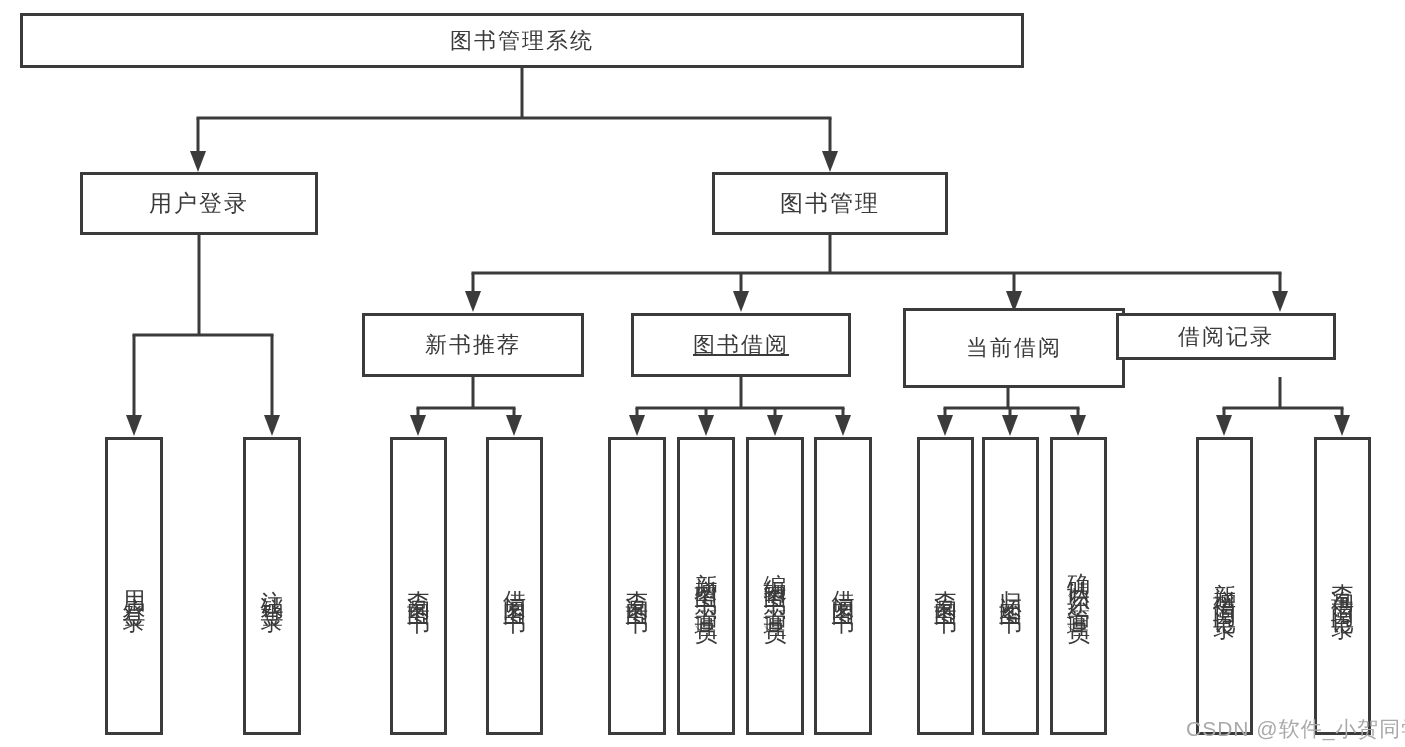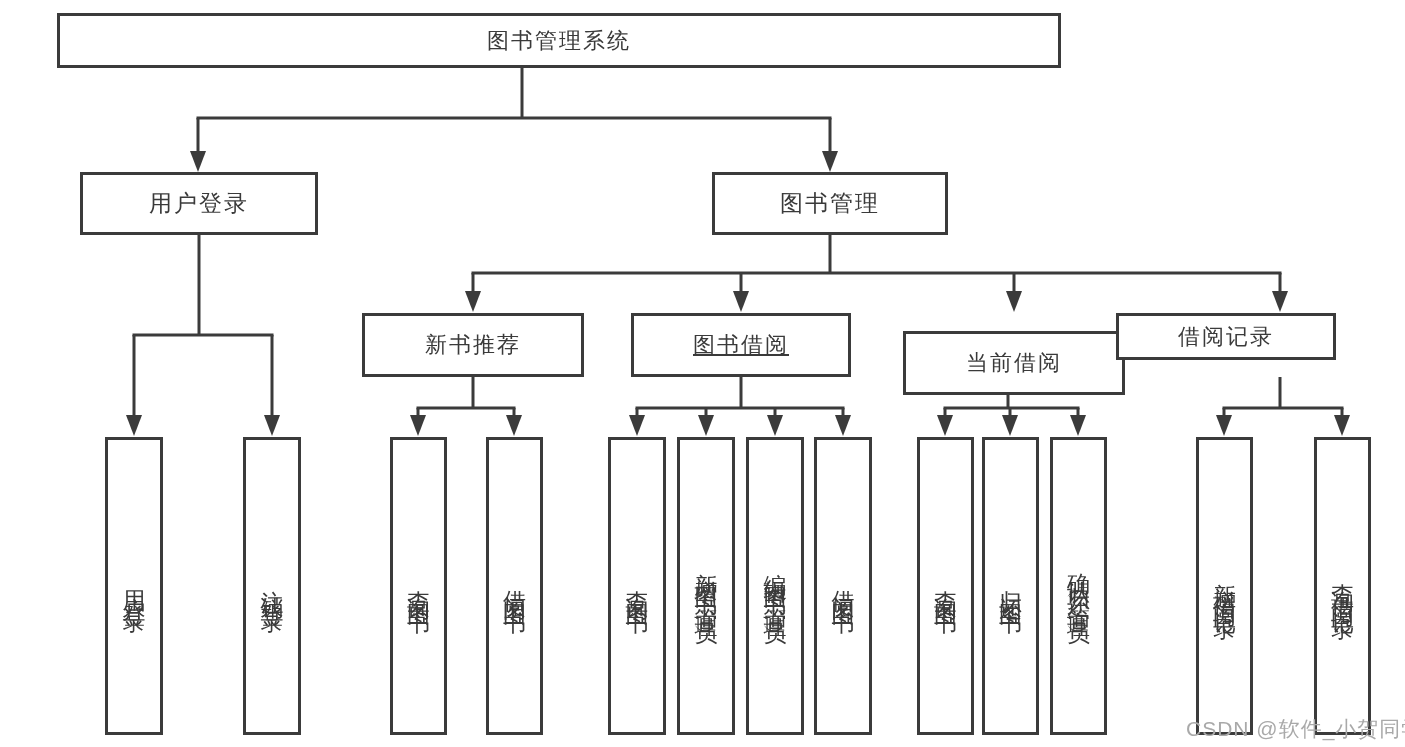--- a/index.html
+++ b/index.html
@@ -102,28 +102,28 @@
       <polygon points="767,415 783,415 775,436"></polygon>
       <polygon points="835,415 851,415 843,436"></polygon>
       <polygon points="937,415 953,415 945,436"></polygon>
       <polygon points="1002,415 1018,415 1010,436"></polygon>
       <polygon points="1070,415 1086,415 1078,436"></polygon>
       <polygon points="1216,415 1232,415 1224,436"></polygon>
       <polygon points="1334,415 1350,415 1342,436"></polygon>
     </g>
   </svg>
 
-  <div class="node hnode" style="left:20px;top:13px;width:1004px;height:55px;margin-left:37px;">图书管理系统</div>
+  <div class="node hnode" style="left:20px;top:13px;width:1004px;height:55px;">图书管理系统</div>
 
   <div class="node hnode lvl2" style="left:80px;top:172px;width:238px;height:63px;">用户登录</div>
   <div class="node hnode lvl2" style="left:712px;top:172px;width:236px;height:63px;">图书管理</div>
 
   <div class="node hnode" style="left:362px;top:313px;width:222px;height:64px;">新书推荐</div>
   <div class="node hnode" style="left:631px;top:313px;width:220px;height:64px;text-decoration:underline;">图书借阅</div>
-  <div class="node hnode" style="left:903px;top:331px;width:222px;height:64px;">当前借阅</div>
+  <div class="node hnode" style="left:903px;top:308px;width:222px;height:80px;">当前借阅</div>
   <div class="node hnode" style="left:1116px;top:313px;width:220px;height:47px;font-family:Liberation Serif, serif;">借阅记录</div>
 
   <div class="node leaf" style="left:105px;top:437px;width:58px;height:298px;">用户登录</div>
   <div class="node leaf" style="left:243px;top:437px;width:58px;height:298px;">注销登录</div>
 
   <div class="node leaf" style="left:390px;top:437px;width:57px;height:298px;">查询图书</div>
   <div class="node leaf" style="left:486px;top:437px;width:57px;height:298px;">借阅图书</div>
 
   <div class="node leaf" style="left:608px;top:437px;width:58px;height:298px;">查询图书</div>
   <div class="node leaf" style="left:677px;top:437px;width:58px;height:298px;">新增图书（管理员）</div>

